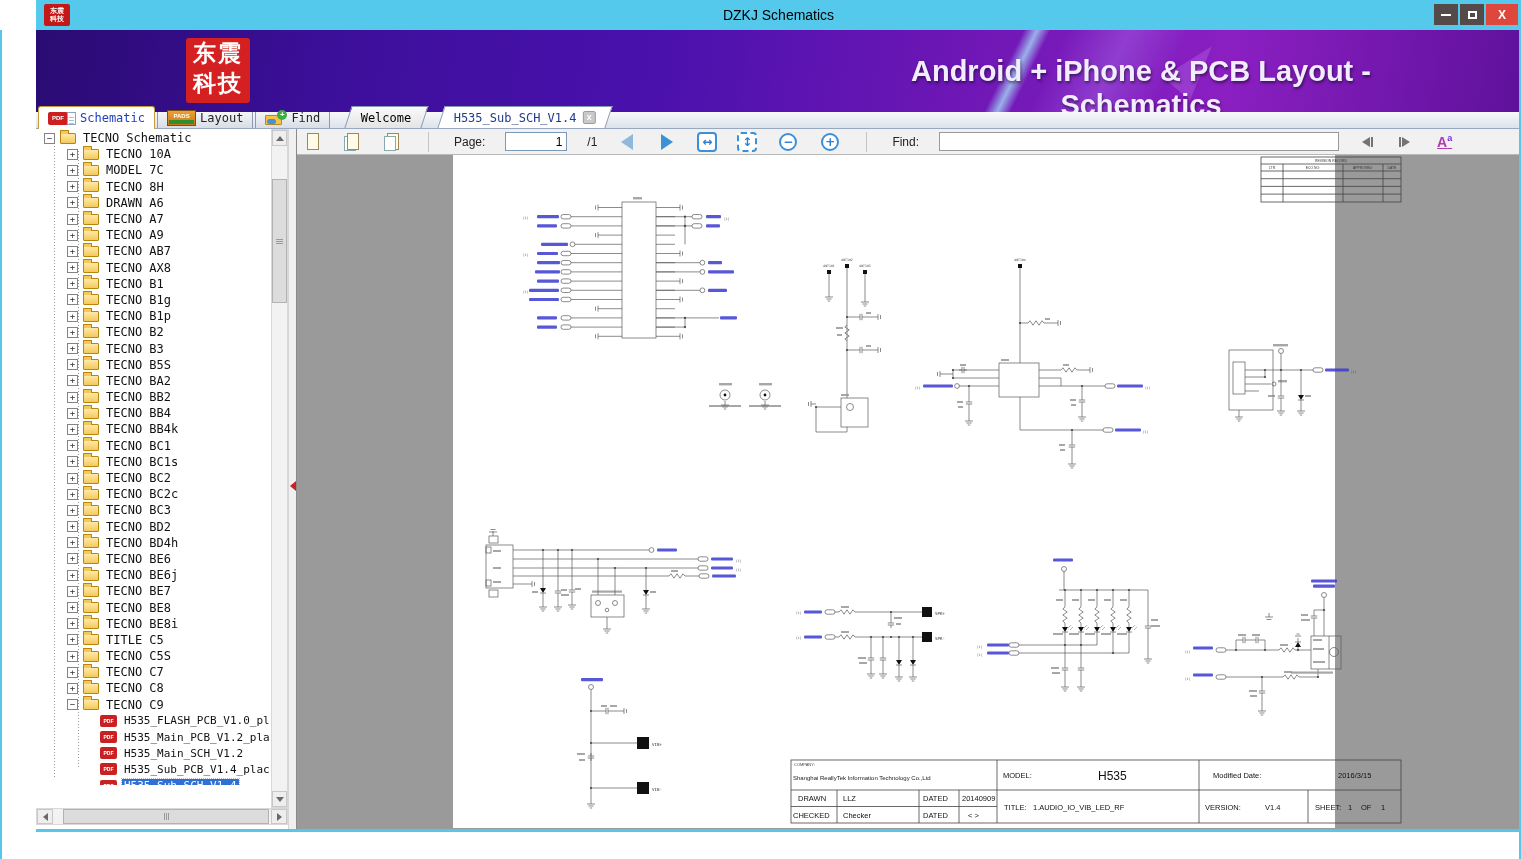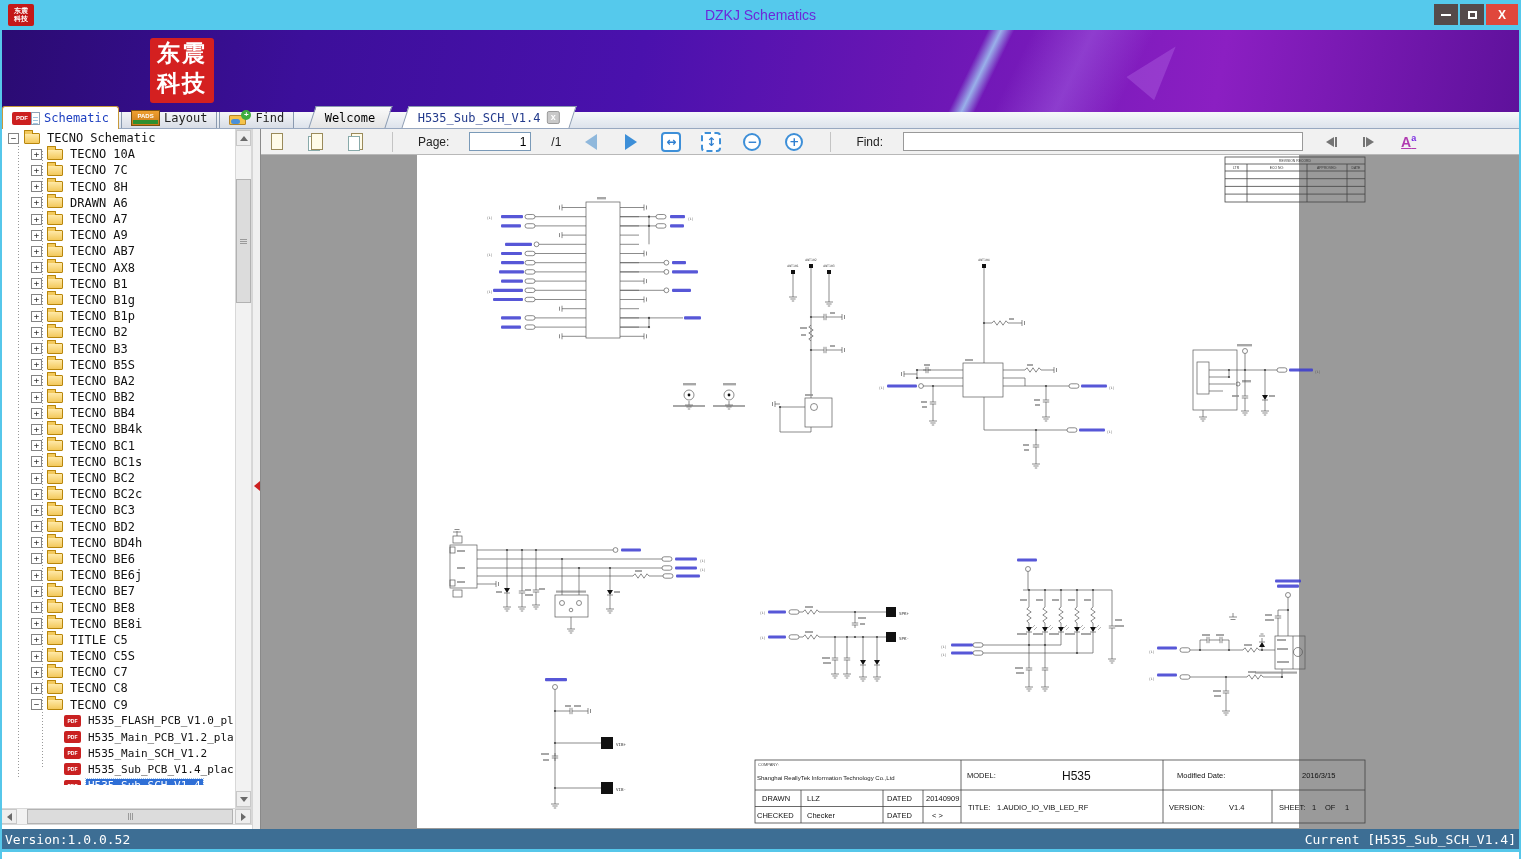--- a/index.html
+++ b/index.html
@@ -1,24 +1,24 @@
 <!DOCTYPE html>
 <html><head>
 <meta charset="utf-8">
 <style>
   html,body{margin:0;padding:0;background:#666;}
   *{box-sizing:border-box;}
-  .window{position:relative;width:1521px;height:859px;background:#fff;overflow:hidden;font-family:"Liberation Sans",sans-serif;}
+  .window{position:relative;width:1521px;height:859px;background:#fff;overflow:hidden;font-family:"Liberation Sans",sans-serif;padding-left:36px;}
   .edge-l,.edge-r{position:absolute;top:30px;bottom:0;width:2px;background:#56c7ea;z-index:50;}
   .edge-l{left:0}.edge-r{right:0}
   
   .titlebar{position:relative;height:30px;background:#55c9ec;display:flex;align-items:center;}
   .app-icon{position:absolute;left:8px;top:4px;width:26px;height:22px;background:#c41818;color:#fff;
     font:bold 7px/8px "DejaVu Sans",sans-serif;text-align:center;padding-top:3px;border-radius:2px;}
-  .tb-title{flex:1;text-align:center;font-size:14px;color:#6d28d9;}
+  .tb-title{flex:1;text-align:center;font-size:14px;color:#000000;}
   .win-controls{position:absolute;right:3px;top:4px;display:flex;}
   .wbtn{width:24px;height:21px;margin-left:2px;display:flex;align-items:center;justify-content:center;}
   .wbtn.min,.wbtn.max{background:#554a4a;}
   .wbtn.close{width:32px;background:#e0473c;color:#fff;font:bold 12px "Liberation Sans",sans-serif;}
   .glyph-bar{width:10px;height:2px;background:#fff;}
   .glyph-sq{width:9px;height:8px;border:2px solid #fff;}
   
   .banner{position:relative;height:82px;overflow:hidden;
     background:linear-gradient(100deg,#2a0b72 0%,#3c0f9a 20%,#4a11ad 42%,#6a16b4 60%,#8b1fc2 80%,#5e119b 100%);}
   .beam-a{position:absolute;left:960px;top:-40px;width:24px;height:200px;transform:rotate(26deg);
@@ -158,20 +158,21 @@
   </div>
 
   <div class="banner">
     <div class="beam-a"></div>
     <div class="beam-b"></div>
     <div class="beam-c"></div>
     <div class="logo-box">
       <div>东震</div>
       <div>科技</div>
     </div>
+    <div class="tagline">Android + iPhone &amp; PCB Layout - Schematics</div>
   </div>
 
   <div class="tabbar">
     <div class="atab active">
       <span class="tpdf">PDF</span>
       <span class="tpage"></span>
       <span>Schematic</span>
     </div>
     <div class="atab">
       <span class="tpads">PADS</span>
@@ -207,21 +208,21 @@
             <span class="tlabel">TECNO Schematic</span>
           </div>
           <div class="trow folder">
             <span class="expand">+</span>
             <span class="ticon folder"></span>
             <span class="tlabel">TECNO 10A</span>
           </div>
           <div class="trow folder">
             <span class="expand">+</span>
             <span class="ticon folder"></span>
-            <span class="tlabel">TECNO 7C</span>
+            <span class="tlabel">MODEL 7C</span>
           </div>
           <div class="trow folder">
             <span class="expand">+</span>
             <span class="ticon folder"></span>
             <span class="tlabel">TECNO 8H</span>
           </div>
           <div class="trow folder">
             <span class="expand">+</span>
             <span class="ticon folder"></span>
             <span class="tlabel">DRAWN A6</span>
@@ -998,18 +999,14 @@
             <text class="tb-md" x="895" y="655">1</text>
             <text class="tb-md" x="908" y="655">OF</text>
             <text class="tb-md" x="928" y="655">1</text>
           </g>
         </svg>
         </div>
       </div>
     </div>
   </div>
 
-  <div class="statusbar">
-    <span>Version:1.0.0.52</span>
-    <span>Current [H535_Sub_SCH_V1.4]</span>
-  </div>
   <div class="bottom-edge"></div>
 </div>
 
 </body></html>

